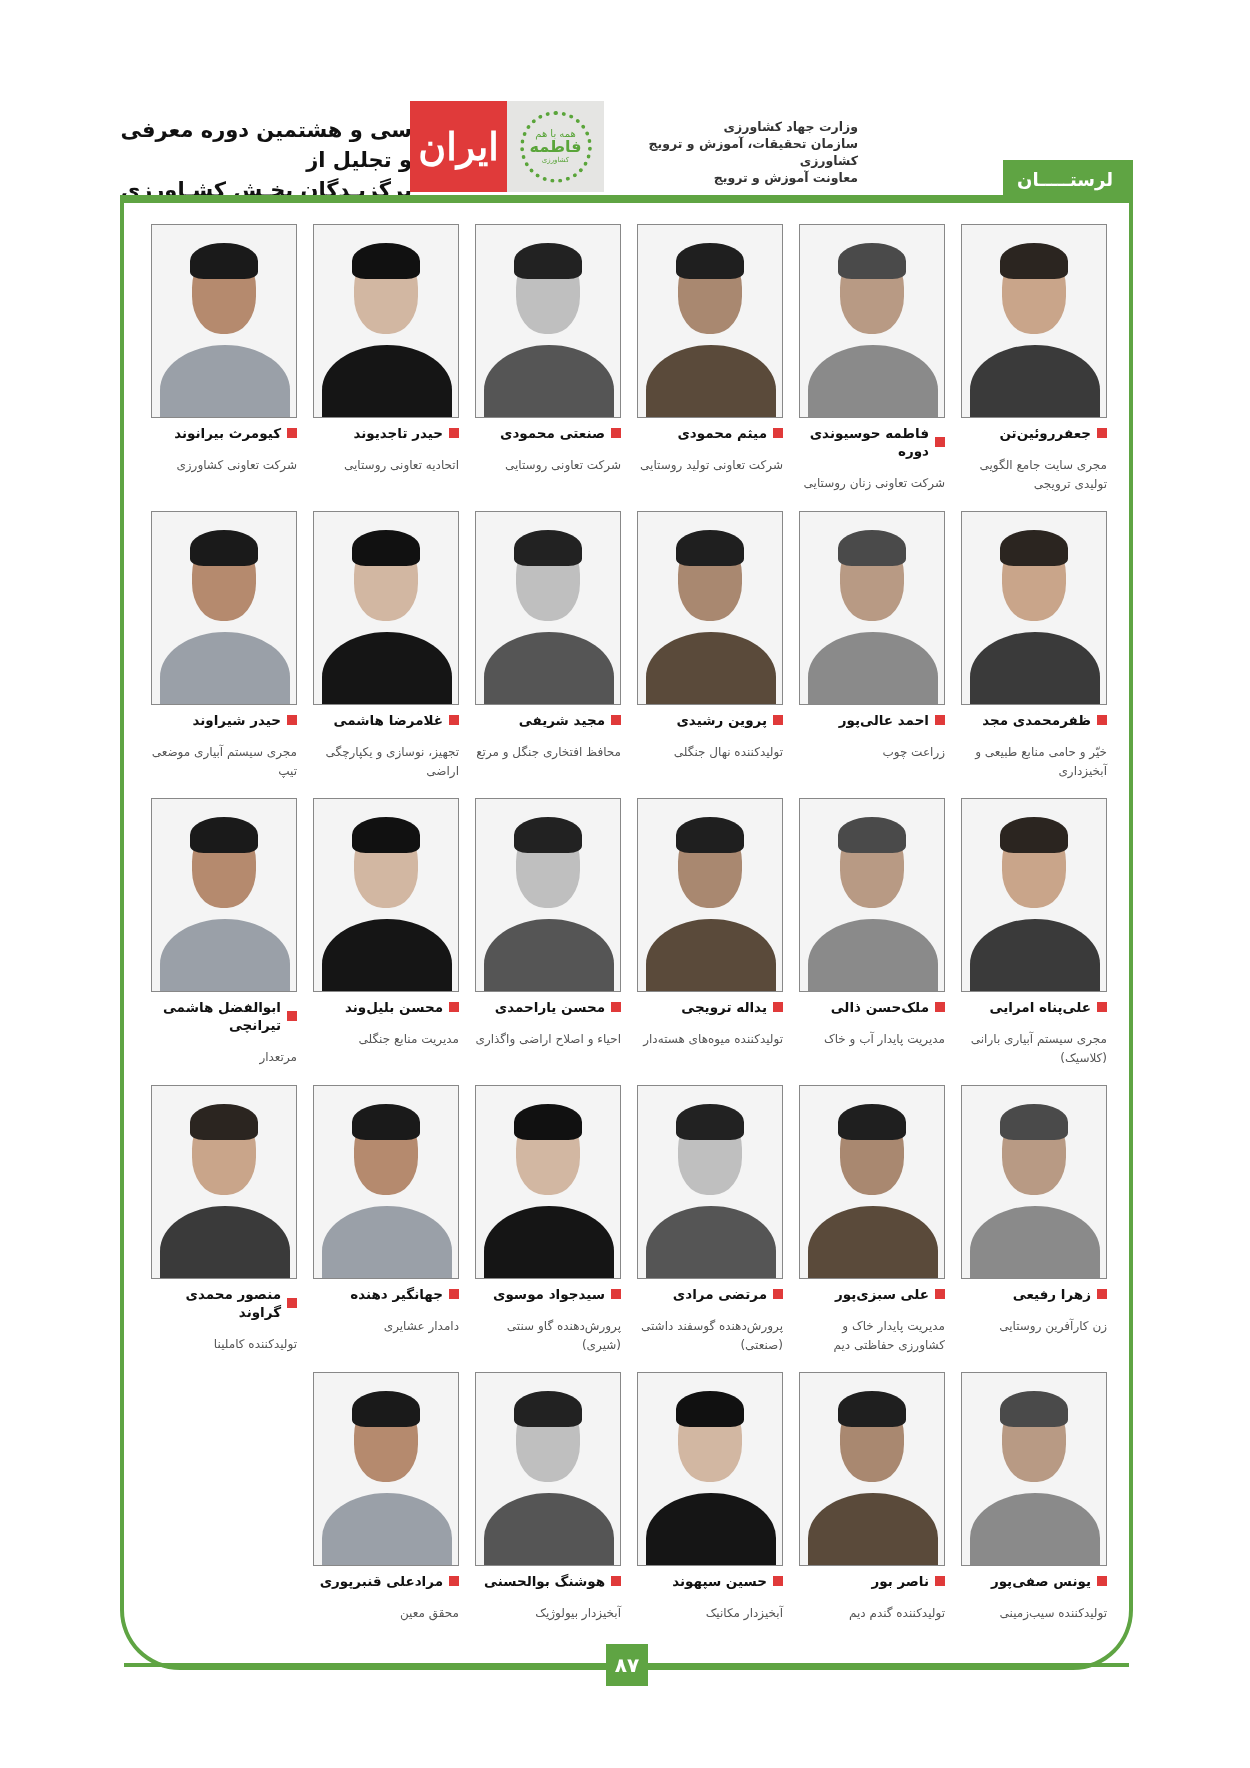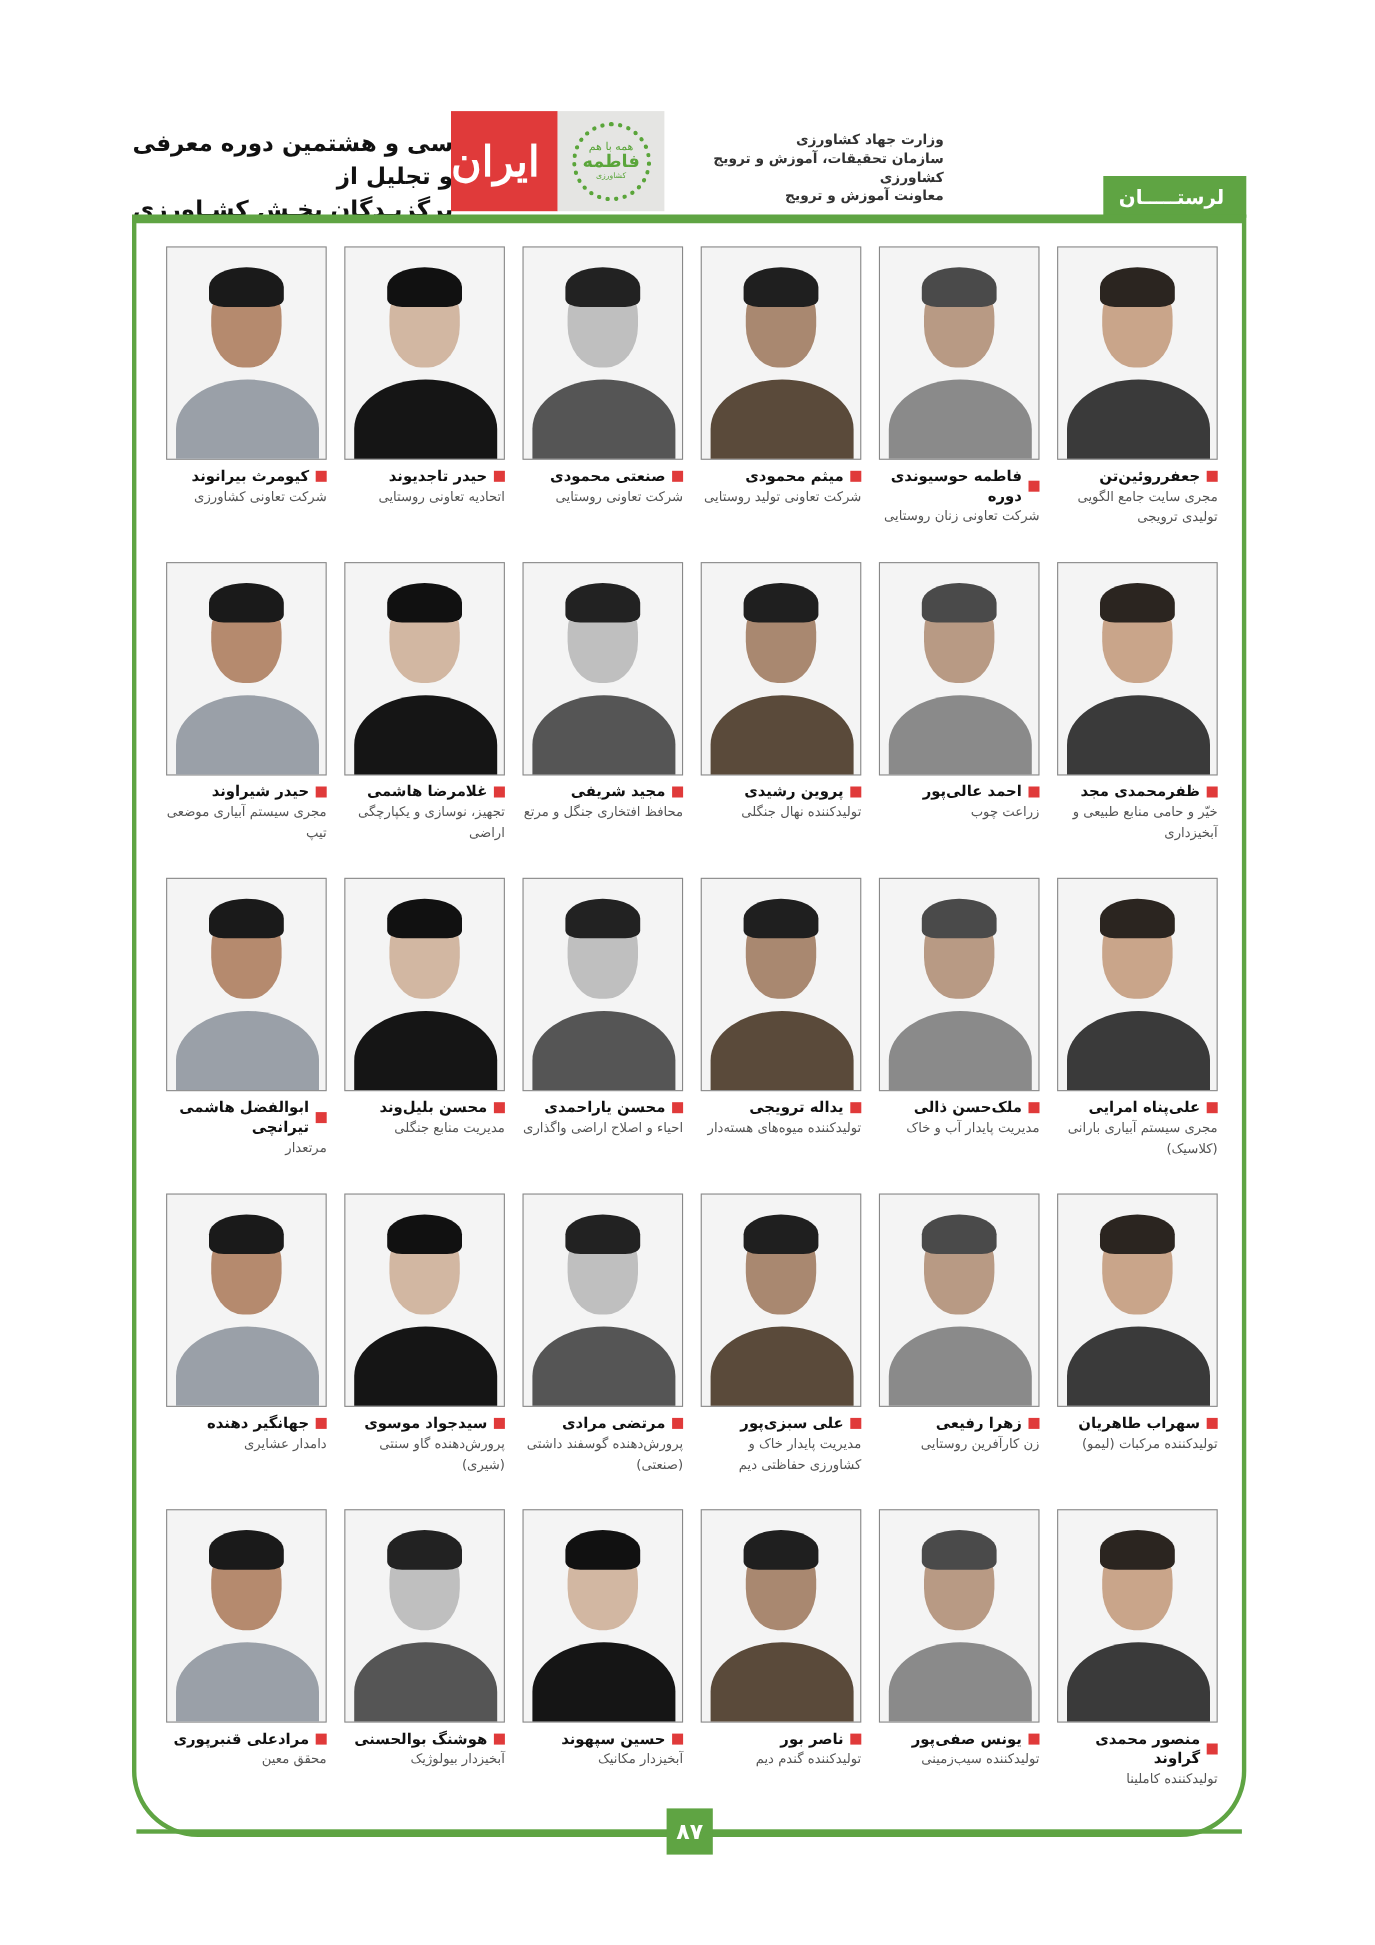--- a/index.html
+++ b/index.html
@@ -9,21 +9,21 @@
       font-family: "DejaVu Sans", sans-serif;
     }
     .header-title {
       position: absolute; top: 115px; left: 112px; width: 300px;
       direction: rtl; text-align: right;
       font-family: "DejaVu Sans", sans-serif; font-weight: bold;
       font-size: 21px; line-height: 30px; color: #111;
     }
     .logo-iran {
       position: absolute; top: 101px; left: 410px; width: 97px; height: 91px;
-      background: #e03a3a; color: #fff; display: flex; align-items: center; justify-content: flex-end;
+      background: #e03a3a; color: #fff; display: flex; align-items: center; justify-content: center;
       font-family: "DejaVu Serif", serif; font-weight: bold; font-size: 38px; direction: rtl;
     }
     .logo-jahad {
       position: absolute; top: 101px; left: 507px; width: 97px; height: 91px;
       background: #e5e5e3; display: flex; align-items: center; justify-content: center;
     }
     .logo-jahad .ring {
       width: 64px; height: 64px; border-radius: 50%; border: 4px dotted #5aa53a;
       display: flex; flex-direction: column; align-items: center; justify-content: center;
       color: #5aa53a; direction: rtl;
@@ -62,21 +62,21 @@
       position: absolute; left: 38px; top: 18px; width: 68px; height: 36px; border-radius: 50% 50% 20% 20%;
     }
     .photo .body {
       position: absolute; left: 8px; top: 120px; width: 130px; height: 90px; border-radius: 50% 50% 0 0;
     }
     .name-row {
       display: flex; align-items: center; gap: 6px; margin-top: 6px;
       font-weight: bold; font-size: 13.5px; color: #111; line-height: 18px;
     }
     .bullet { width: 10px; height: 10px; background: #e03a3a; flex: none; }
-    .role { font-size: 12px; color: #555; line-height: 19px; margin-top: 0; }
+    .role { font-size: 12px; color: #555; line-height: 19px; margin-top: 14px; }
     .page-line {
       position: absolute; top: 1663px; left: 124px; width: 1005px; height: 4px; background: #5fa443;
     }
     .page-num {
       position: absolute; top: 1644px; left: 606px; width: 42px; height: 42px;
       background: #5fa443; color: #fff; display: flex; align-items: center; justify-content: center;
       font-weight: bold; font-size: 20px;
     }
   </style>
 </head>
@@ -323,158 +323,146 @@
         <div class="hair" style="background:#1a1a1a"></div>
       </div>
       <div class="name-row">
         <span class="bullet"></span>
         <span>ابوالفضل هاشمی تیرانچی</span>
       </div>
       <div class="role">مرتعدار</div>
     </div>
     <div class="card">
       <div class="photo">
+        <div class="body" style="background:#8a8a8a"></div>
+        <div class="head" style="background:#b89a84"></div>
+        <div class="hair" style="background:#4a4a4a"></div>
+      </div>
+      <div class="name-row">
+        <span class="bullet"></span>
+        <span>زهرا رفیعی</span>
+      </div>
+      <div class="role">زن کارآفرین روستایی</div>
+    </div>
+    <div class="card">
+      <div class="photo">
+        <div class="body" style="background:#5a4a3a"></div>
+        <div class="head" style="background:#a98870"></div>
+        <div class="hair" style="background:#1f1f1f"></div>
+      </div>
+      <div class="name-row">
+        <span class="bullet"></span>
+        <span>علی سبزی‌پور</span>
+      </div>
+      <div class="role">مدیریت پایدار خاک و کشاورزی حفاظتی دیم</div>
+    </div>
+    <div class="card">
+      <div class="photo">
+        <div class="body" style="background:#555"></div>
+        <div class="head" style="background:#bfbfbf"></div>
+        <div class="hair" style="background:#222"></div>
+      </div>
+      <div class="name-row">
+        <span class="bullet"></span>
+        <span>مرتضی مرادی</span>
+      </div>
+      <div class="role">پرورش‌دهنده گوسفند داشتی (صنعتی)</div>
+    </div>
+    <div class="card">
+      <div class="photo">
+        <div class="body" style="background:#151515"></div>
+        <div class="head" style="background:#d2b7a2"></div>
+        <div class="hair" style="background:#111"></div>
+      </div>
+      <div class="name-row">
+        <span class="bullet"></span>
+        <span>سیدجواد موسوی</span>
+      </div>
+      <div class="role">پرورش‌دهنده گاو سنتی (شیری)</div>
+    </div>
+    <div class="card">
+      <div class="photo">
+        <div class="body" style="background:#9aa0a8"></div>
+        <div class="head" style="background:#b58a6e"></div>
+        <div class="hair" style="background:#1a1a1a"></div>
+      </div>
+      <div class="name-row">
+        <span class="bullet"></span>
+        <span>جهانگیر دهنده</span>
+      </div>
+      <div class="role">دامدار عشایری</div>
+    </div>
+    <div class="card">
+      <div class="photo">
         <div class="body" style="background:#3a3a3a"></div>
         <div class="head" style="background:#c9a58a"></div>
         <div class="hair" style="background:#2b2520"></div>
       </div>
       <div class="name-row">
         <span class="bullet"></span>
-        <span>سهراب طاهریان</span>
-      </div>
-      <div class="role">تولیدکننده مرکبات (لیمو)</div>
+        <span>منصور محمدی گراوند</span>
+      </div>
+      <div class="role">تولیدکننده کاملینا</div>
     </div>
     <div class="card">
       <div class="photo">
         <div class="body" style="background:#8a8a8a"></div>
         <div class="head" style="background:#b89a84"></div>
         <div class="hair" style="background:#4a4a4a"></div>
       </div>
       <div class="name-row">
         <span class="bullet"></span>
-        <span>زهرا رفیعی</span>
-      </div>
-      <div class="role">زن کارآفرین روستایی</div>
+        <span>یونس صفی‌پور</span>
+      </div>
+      <div class="role">تولیدکننده سیب‌زمینی</div>
     </div>
     <div class="card">
       <div class="photo">
         <div class="body" style="background:#5a4a3a"></div>
         <div class="head" style="background:#a98870"></div>
         <div class="hair" style="background:#1f1f1f"></div>
       </div>
       <div class="name-row">
         <span class="bullet"></span>
-        <span>علی سبزی‌پور</span>
-      </div>
-      <div class="role">مدیریت پایدار خاک و کشاورزی حفاظتی دیم</div>
+        <span>ناصر بور</span>
+      </div>
+      <div class="role">تولیدکننده گندم دیم</div>
+    </div>
+    <div class="card">
+      <div class="photo">
+        <div class="body" style="background:#151515"></div>
+        <div class="head" style="background:#d2b7a2"></div>
+        <div class="hair" style="background:#111"></div>
+      </div>
+      <div class="name-row">
+        <span class="bullet"></span>
+        <span>حسین سپهوند</span>
+      </div>
+      <div class="role">آبخیزدار مکانیک</div>
     </div>
     <div class="card">
       <div class="photo">
         <div class="body" style="background:#555"></div>
         <div class="head" style="background:#bfbfbf"></div>
         <div class="hair" style="background:#222"></div>
       </div>
       <div class="name-row">
         <span class="bullet"></span>
-        <span>مرتضی مرادی</span>
-      </div>
-      <div class="role">پرورش‌دهنده گوسفند داشتی (صنعتی)</div>
-    </div>
-    <div class="card">
-      <div class="photo">
-        <div class="body" style="background:#151515"></div>
-        <div class="head" style="background:#d2b7a2"></div>
-        <div class="hair" style="background:#111"></div>
-      </div>
-      <div class="name-row">
-        <span class="bullet"></span>
-        <span>سیدجواد موسوی</span>
-      </div>
-      <div class="role">پرورش‌دهنده گاو سنتی (شیری)</div>
+        <span>هوشنگ بوالحسنی</span>
+      </div>
+      <div class="role">آبخیزدار بیولوژیک</div>
     </div>
     <div class="card">
       <div class="photo">
         <div class="body" style="background:#9aa0a8"></div>
         <div class="head" style="background:#b58a6e"></div>
         <div class="hair" style="background:#1a1a1a"></div>
       </div>
       <div class="name-row">
         <span class="bullet"></span>
-        <span>جهانگیر دهنده</span>
-      </div>
-      <div class="role">دامدار عشایری</div>
-    </div>
-    <div class="card">
-      <div class="photo">
-        <div class="body" style="background:#3a3a3a"></div>
-        <div class="head" style="background:#c9a58a"></div>
-        <div class="hair" style="background:#2b2520"></div>
-      </div>
-      <div class="name-row">
-        <span class="bullet"></span>
-        <span>منصور محمدی گراوند</span>
-      </div>
-      <div class="role">تولیدکننده کاملینا</div>
-    </div>
-    <div class="card">
-      <div class="photo">
-        <div class="body" style="background:#8a8a8a"></div>
-        <div class="head" style="background:#b89a84"></div>
-        <div class="hair" style="background:#4a4a4a"></div>
-      </div>
-      <div class="name-row">
-        <span class="bullet"></span>
-        <span>یونس صفی‌پور</span>
-      </div>
-      <div class="role">تولیدکننده سیب‌زمینی</div>
-    </div>
-    <div class="card">
-      <div class="photo">
-        <div class="body" style="background:#5a4a3a"></div>
-        <div class="head" style="background:#a98870"></div>
-        <div class="hair" style="background:#1f1f1f"></div>
-      </div>
-      <div class="name-row">
-        <span class="bullet"></span>
-        <span>ناصر بور</span>
-      </div>
-      <div class="role">تولیدکننده گندم دیم</div>
-    </div>
-    <div class="card">
-      <div class="photo">
-        <div class="body" style="background:#151515"></div>
-        <div class="head" style="background:#d2b7a2"></div>
-        <div class="hair" style="background:#111"></div>
-      </div>
-      <div class="name-row">
-        <span class="bullet"></span>
-        <span>حسین سپهوند</span>
-      </div>
-      <div class="role">آبخیزدار مکانیک</div>
-    </div>
-    <div class="card">
-      <div class="photo">
-        <div class="body" style="background:#555"></div>
-        <div class="head" style="background:#bfbfbf"></div>
-        <div class="hair" style="background:#222"></div>
-      </div>
-      <div class="name-row">
-        <span class="bullet"></span>
-        <span>هوشنگ بوالحسنی</span>
-      </div>
-      <div class="role">آبخیزدار بیولوژیک</div>
-    </div>
-    <div class="card">
-      <div class="photo">
-        <div class="body" style="background:#9aa0a8"></div>
-        <div class="head" style="background:#b58a6e"></div>
-        <div class="hair" style="background:#1a1a1a"></div>
-      </div>
-      <div class="name-row">
-        <span class="bullet"></span>
         <span>مرادعلی قنبرپوری</span>
       </div>
       <div class="role">محقق معین</div>
     </div>
   </div>
 
 <div class="page-line"></div>
 <div class="page-num">
   <span>۸۷</span>
 </div>

